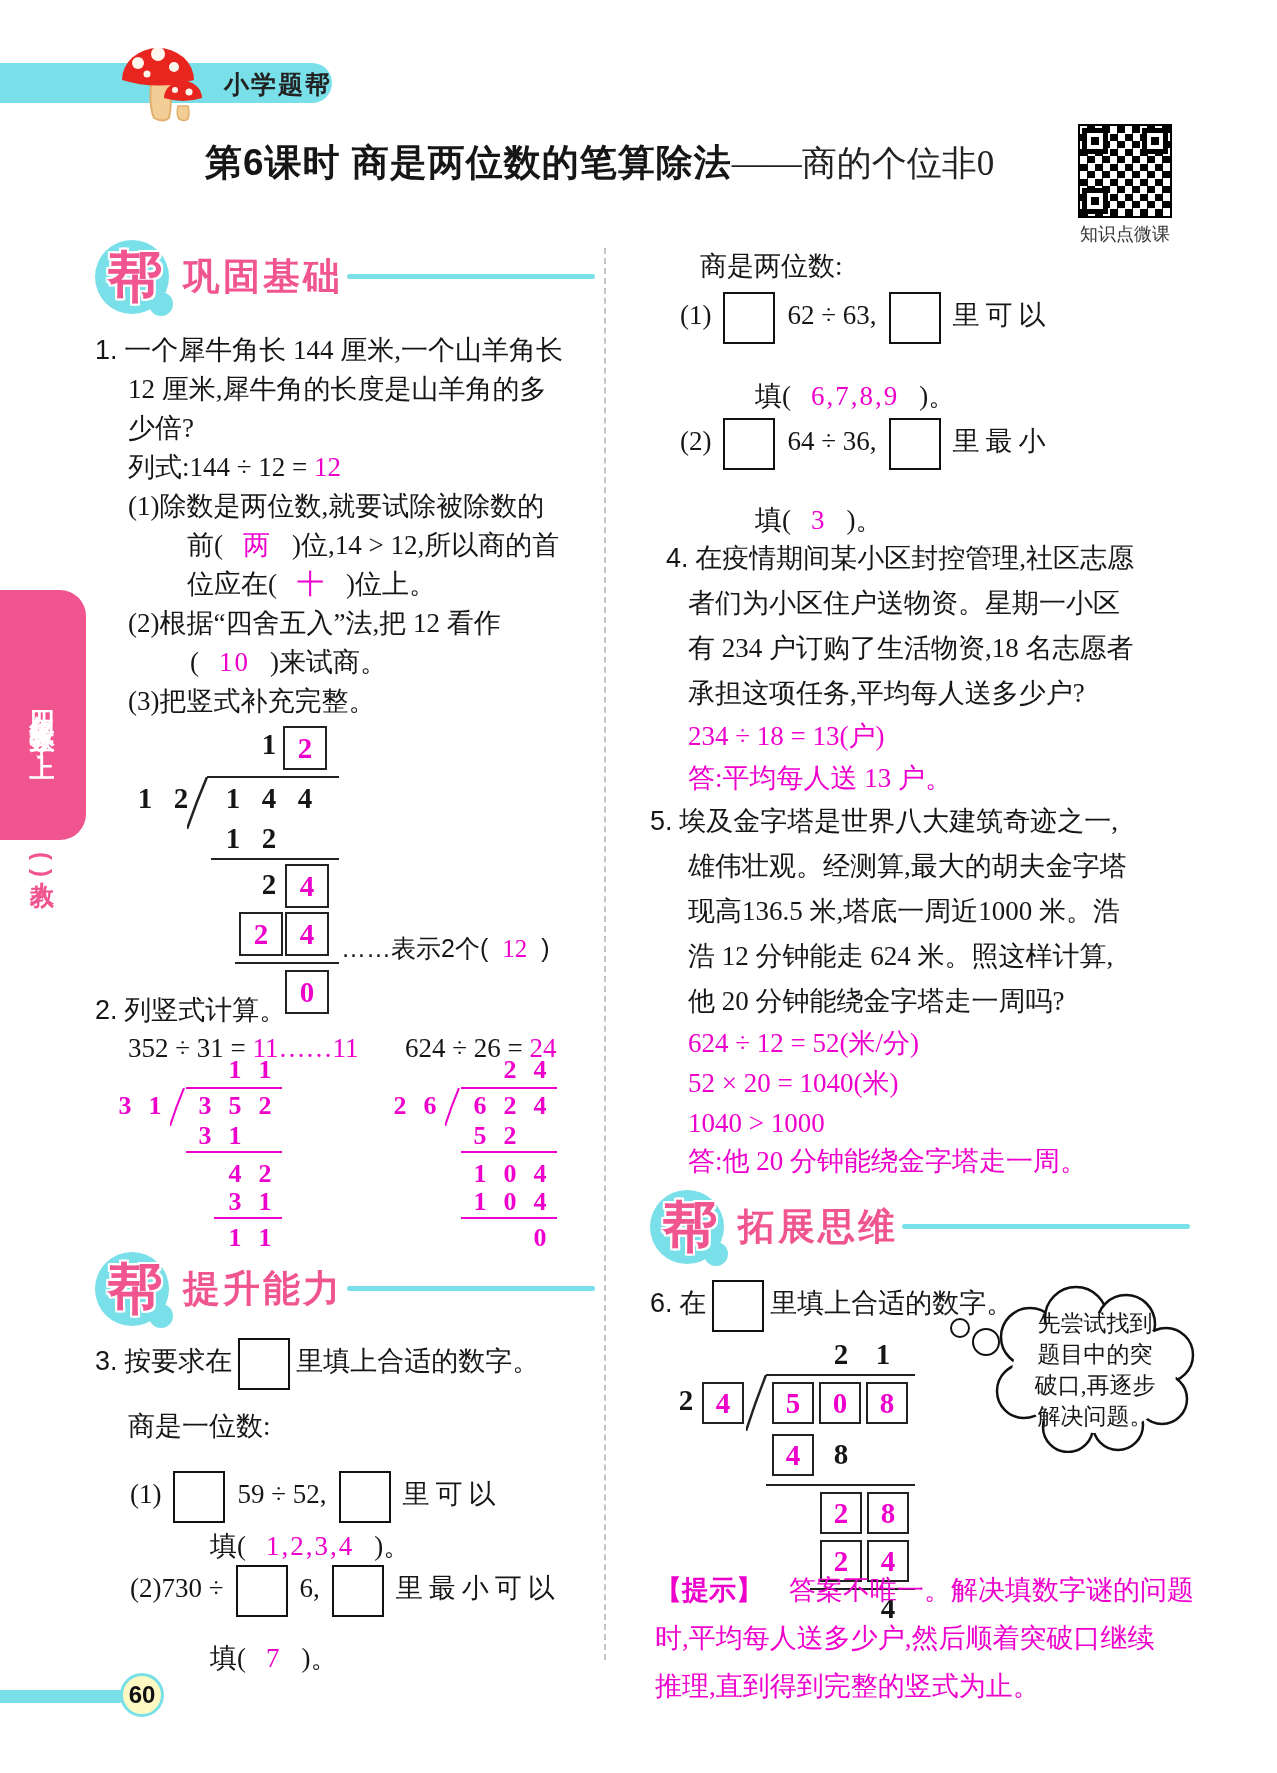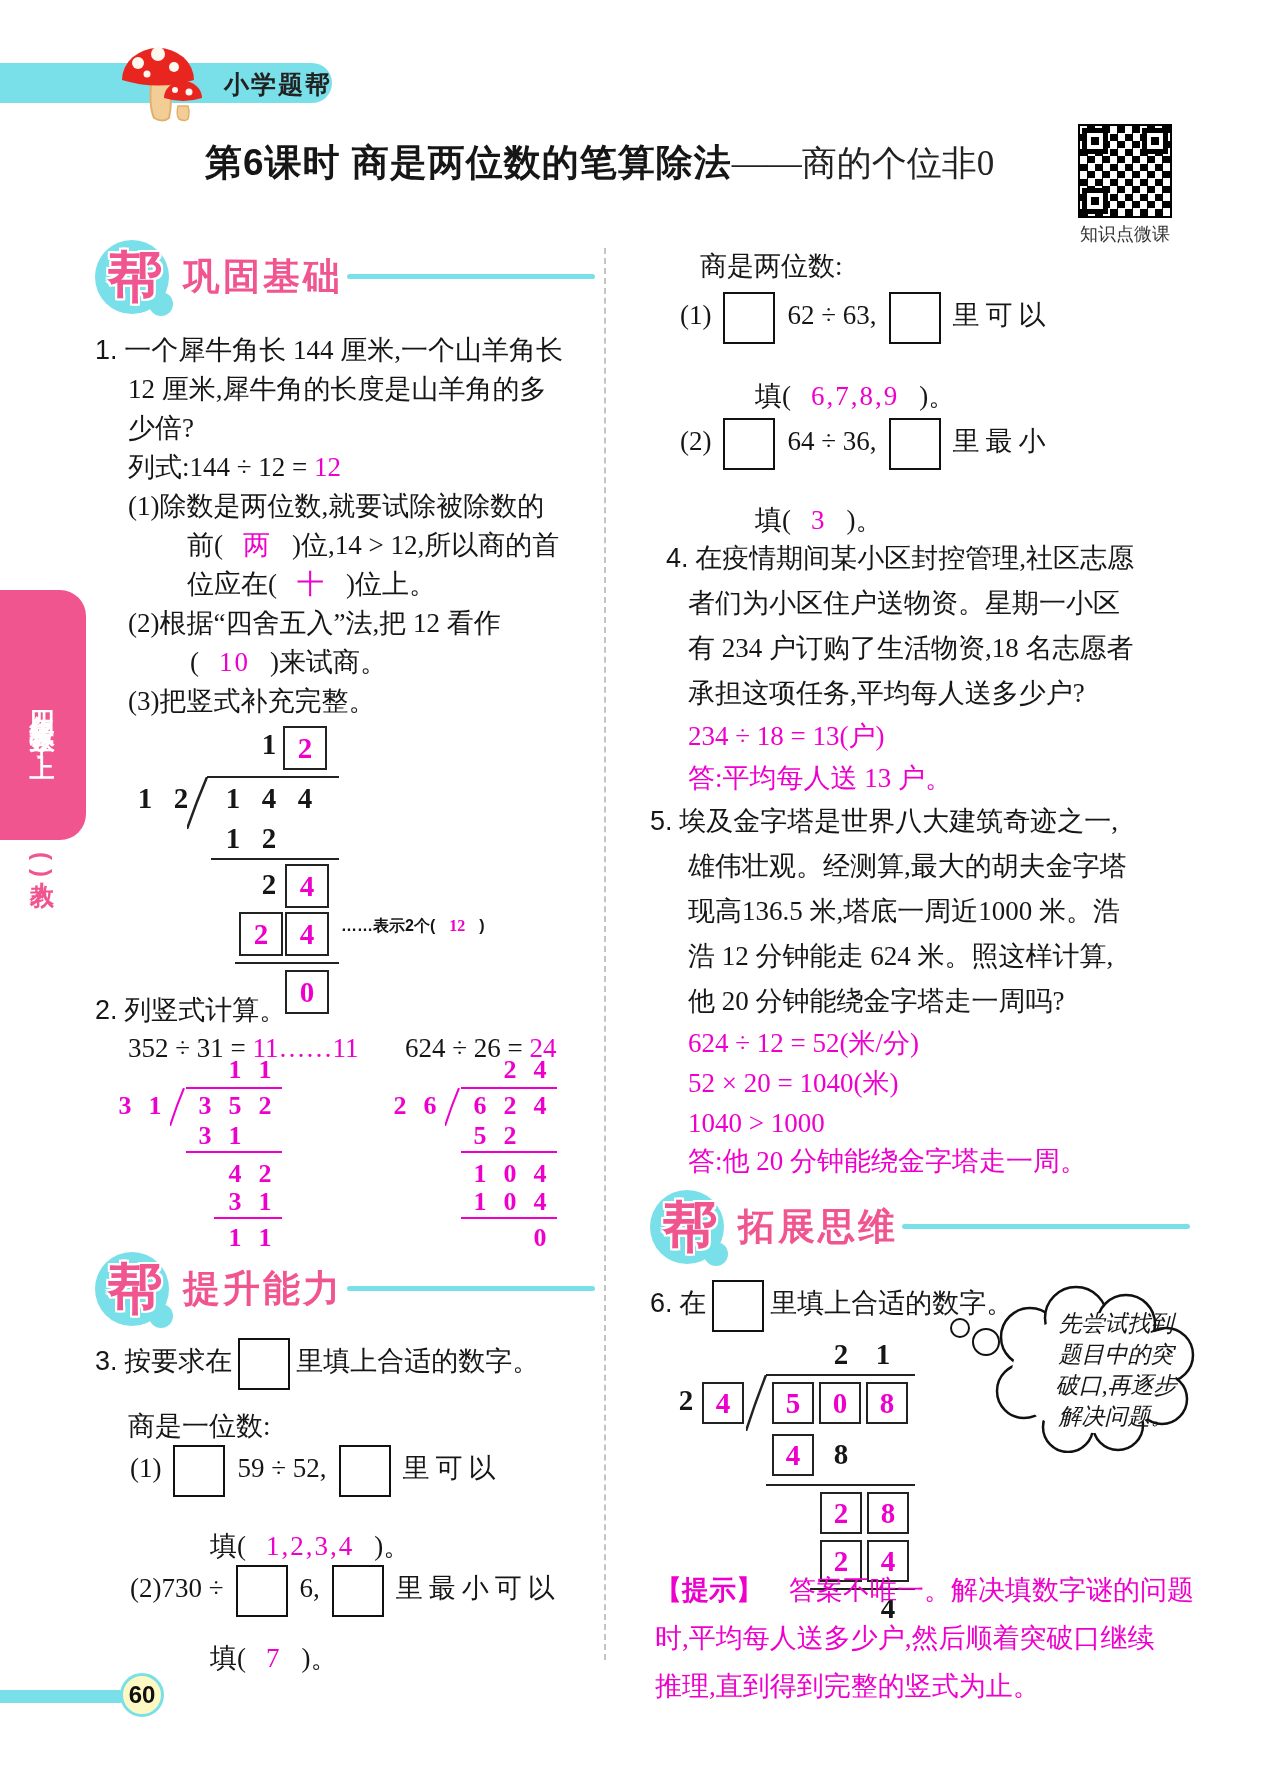--- a/index.html
+++ b/index.html
@@ -136,21 +136,21 @@
       <svg class="brk" style="left:62px;top:49px;" width="22" height="52" viewBox="0 0 22 52">
           <path d="M20 0 Q9 26 0 52" fill="none" stroke="#222" stroke-width="2.5"></path>
         </svg>
       <div class="drow" style="left:2px;top:54px;"><span class="dg">1</span><span class="dg">2</span></div>
       <div class="drow" style="left:90px;top:54px;"><span class="dg">1</span><span class="dg">4</span><span class="dg">4</span></div>
       <div class="drow" style="left:90px;top:94px;"><span class="dg">1</span><span class="dg">2</span></div>
       <div class="hl" style="left:86px;top:130px;width:128px;"></div>
       <div class="drow" style="left:126px;top:140px;"><span class="dg">2</span></div>
       <div class="abs" style="left:160px;top:136px;"><span class="bx">4</span></div>
       <div class="drow" style="left:114px;top:184px;" data-boxed=""><span class="bx">2</span><span class="bx">4</span></div>
-      <div class="abs" style="left:216px;top:188px;white-space:nowrap;font-family:'Liberation Sans',sans-serif;font-weight:bold;font-size:16px;"><span>……表示2个(</span><span class="mag" style="font-family:'Liberation Serif',serif;margin:0 14px;">12</span><span>)</span></div>
+      <div class="abs" style="left:216px;top:204px;white-space:nowrap;font-family:'Liberation Sans',sans-serif;font-weight:normal;font-size:25px;"><span>……表示2个(</span><span class="mag" style="font-family:'Liberation Serif',serif;margin:0 14px;">12</span><span>)</span></div>
       <div class="hl" style="left:110px;top:234px;width:104px;"></div>
       <div class="abs" style="left:160px;top:242px;"><span class="bx">0</span></div>
     </div>
 
     <div class="t abs" style="left:0;top:752px;"><span class="pnum">2.</span> <span>列竖式计算。</span></div>
     <div class="t abs" style="left:33px;top:790px;"><span>352 ÷ 31 =</span> <span class="mag">11……11</span></div>
     <div class="t abs" style="left:310px;top:790px;"><span>624 ÷ 26 =</span> <span class="mag">24</span></div>
 
     <div class="ddiag d2" style="left:15px;top:815px;width:240px;height:200px;">
       <div class="drow" style="left:110px;top:0;"><span class="dg">1</span><span class="dg">1</span></div>
@@ -186,21 +186,21 @@
 
     <div class="sec" style="left:0;top:1012px;width:505px;">
       <div class="bub"></div>
       <span class="bang">帮</span>
       <span class="st">提升能力</span>
       <div class="ln" style="left:252px;width:248px;"></div>
     </div>
 
     <div class="t abs" style="left:0;top:1098px;"><span class="pnum">3.</span> <span>按要求在</span><span class="ebox" style="margin:0 6px;"></span><span>里填上合适的数字。</span></div>
     <div class="t abs" style="left:33px;top:1168px;"><span>商是一位数:</span></div>
-    <div class="t abs" style="left:35px;top:1205px;"><span>(1)</span><span class="ebox"></span><span>59 ÷ 52,</span><span class="ebox"></span><span class="ls6">里可以</span></div>
+    <div class="t abs" style="left:35px;top:1231px;"><span>(1)</span><span class="ebox"></span><span>59 ÷ 52,</span><span class="ebox"></span><span class="ls6">里可以</span></div>
     <div class="t abs" style="left:115px;top:1288px;"><span>填(</span><span class="mag fillans">1,2,3,4</span><span>)。</span></div>
     <div class="t abs" style="left:35px;top:1325px;"><span>(2)730 ÷</span><span class="ebox"></span><span>6,</span><span class="ebox"></span><span class="ls6">里最小可以</span></div>
     <div class="t abs" style="left:115px;top:1400px;"><span>填(</span><span class="mag fillans">7</span><span>)。</span></div>
   </div>
 
   <div class="abs" style="left:650px;top:240px;width:545px;height:1470px;">
 
     <div class="t abs" style="left:50px;top:8px;"><span>商是两位数:</span></div>
     <div class="t abs" style="left:30px;top:52px;"><span>(1)</span><span class="ebox"></span><span>62 ÷ 63,</span><span class="ebox"></span><span class="ls6">里可以</span></div>
     <div class="t abs" style="left:105px;top:138px;"><span>填(</span><span class="mag fillans">6,7,8,9</span><span>)。</span></div>
@@ -259,21 +259,21 @@
           <circle cx="88" cy="33" r="31"></circle>
           <circle cx="138" cy="39" r="29"></circle>
         <circle cx="178" cy="70" r="27"></circle>
           <circle cx="174" cy="114" r="25"></circle>
           <circle cx="130" cy="140" r="25"></circle>
         <circle cx="80" cy="142" r="25"></circle>
           <circle cx="36" cy="106" r="27"></circle>
       </g>
       <ellipse cx="106" cy="88" rx="82" ry="60" fill="#fff"></ellipse>
     </svg>
-    <div class="btxt" style="left:376px;top:1068px;width:180px;font-style:italic;">
+    <div class="btxt" style="left:355px;top:1068px;width:180px;">
       <div>先尝试找到</div>
       <div>题目中的突</div>
       <div>破口,再逐步</div>
       <div>解决问题。</div>
     </div>
 
     <div class="t abs mag" style="left:5px;top:1332px;"><span style="font-family:'Liberation Sans',sans-serif;font-weight:bold;">【提示】</span><span style="margin-left:26px;">答案不唯一。解决填数字谜的问题</span></div>
     <div class="t abs mag" style="left:5px;top:1380px;"><span>时,平均每人送多少户,然后顺着突破口继续</span></div>
     <div class="t abs mag" style="left:5px;top:1428px;"><span>推理,直到得到完整的竖式为止。</span></div>
   </div>

